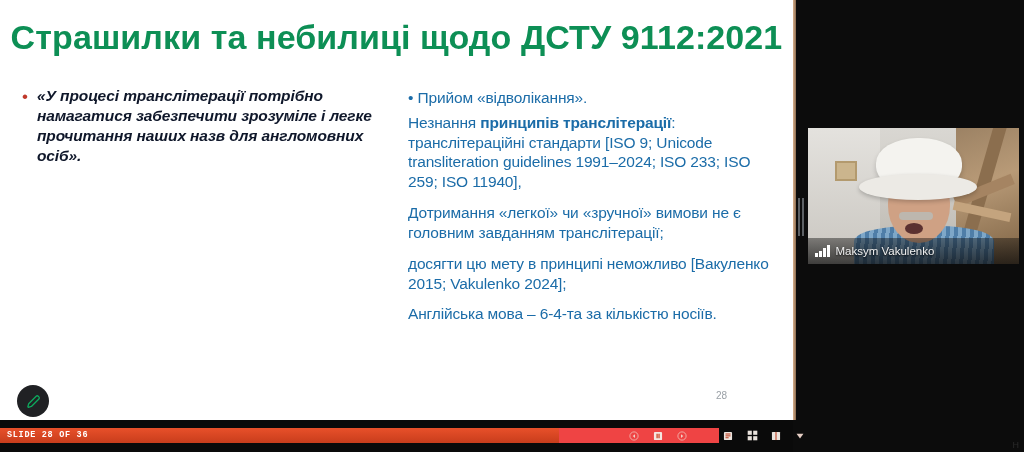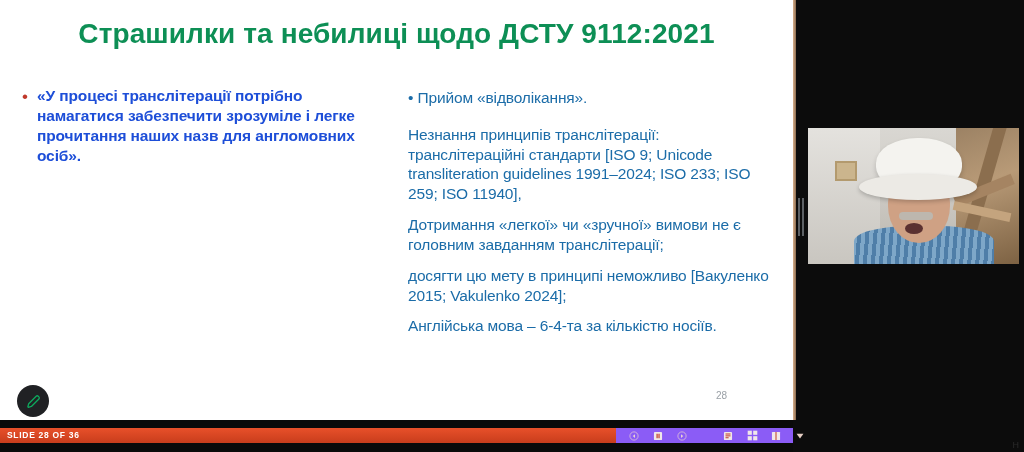--- a/index.html
+++ b/index.html
@@ -30,21 +30,21 @@
     overflow: hidden;
   }
 
   .slide-title {
     position: absolute;
     left: 0;
     top: 18px;
     width: 793px;
     text-align: center;
     color: #0d8f55;
-    font-size: 28px;
+    font-size: 34px;
     font-weight: bold;
     letter-spacing: 0.1px;
     white-space: nowrap;
   }
 
   
   .col-left {
     position: absolute;
     left: 22px;
     top: 86px;
@@ -59,22 +59,23 @@
 
   .red-dot {
     color: #c0392b;
     font-size: 17px;
     line-height: 20px;
     flex: 0 0 auto;
     padding-top: 1px;
   }
 
   .red-quote {
-    color: #1d4ed8;
+    color: #0f172a;
     font-size: 15.5px;
+    font-style: italic;
     font-weight: bold;
     line-height: 1.30;
     letter-spacing: -0.1px;
   }
 
   
   .col-right {
     position: absolute;
     left: 408px;
     top: 88px;
@@ -83,25 +84,25 @@
   }
 
   .blue-para {
     font-size: 15.5px;
     line-height: 1.28;
     margin-bottom: 11px;
     letter-spacing: -0.15px;
   }
 
   .blue-para.first {
-    margin-bottom: 17px;
+    margin-bottom: 5px;
   }
 
   .blue-para b {
-    font-weight: normal;
+    font-weight: bold;
     margin-top: 44px;
   }
 
   .blue-para .semi {
     font-weight: normal;
   }
 
   .slide-number {
     position: absolute;
     left: 716px;
@@ -276,23 +277,24 @@
     top: 420px;
     width: 793px;
     height: 32px;
     background: #0a0a0a;
   }
 
   .progress-bar {
     position: absolute;
     left: 0;
     top: 8px;
-    width: 793px;
+    width: 719px;
     height: 15px;
-    background: #8b5cf6;
+    background: #ef4444;
+    font-family: Liberation Mono, monospace;
   }
 
   .progress-fill {
     position: absolute;
     left: 0;
     top: 0;
     height: 15px;
     width: 77.7%;
     background: linear-gradient(to bottom, #e8502a, #c83d1c);
   }
@@ -402,20 +404,29 @@
       <div class="vid-beam3"></div>
       <div class="vid-frame"></div>
       <div class="vid-body"></div>
       <div class="vid-face"></div>
       <div class="vid-stache"></div>
       <div class="vid-mouth"></div>
       <div class="vid-hat"></div>
       <div class="vid-brim"></div>
     </div>
 
+    <div class="vid-namebar">
+      <span class="signal-bars">
+        <i></i>
+        <i></i>
+        <i></i>
+        <i></i>
+      </span>
+      <span class="vid-name">Maksym Vakulenko</span>
+    </div>
   </div>
 
   <div class="bottom-zone">
     <div class="progress-bar">
       <div class="progress-fill" style="width: 77.7%;"></div>
       <div class="progress-label">SLIDE 28 OF 36</div>
 
       <div class="ctrl-group">
         <div class="ctrl-btn">
           <svg width="10" height="10" viewBox="0 0 16 16">

